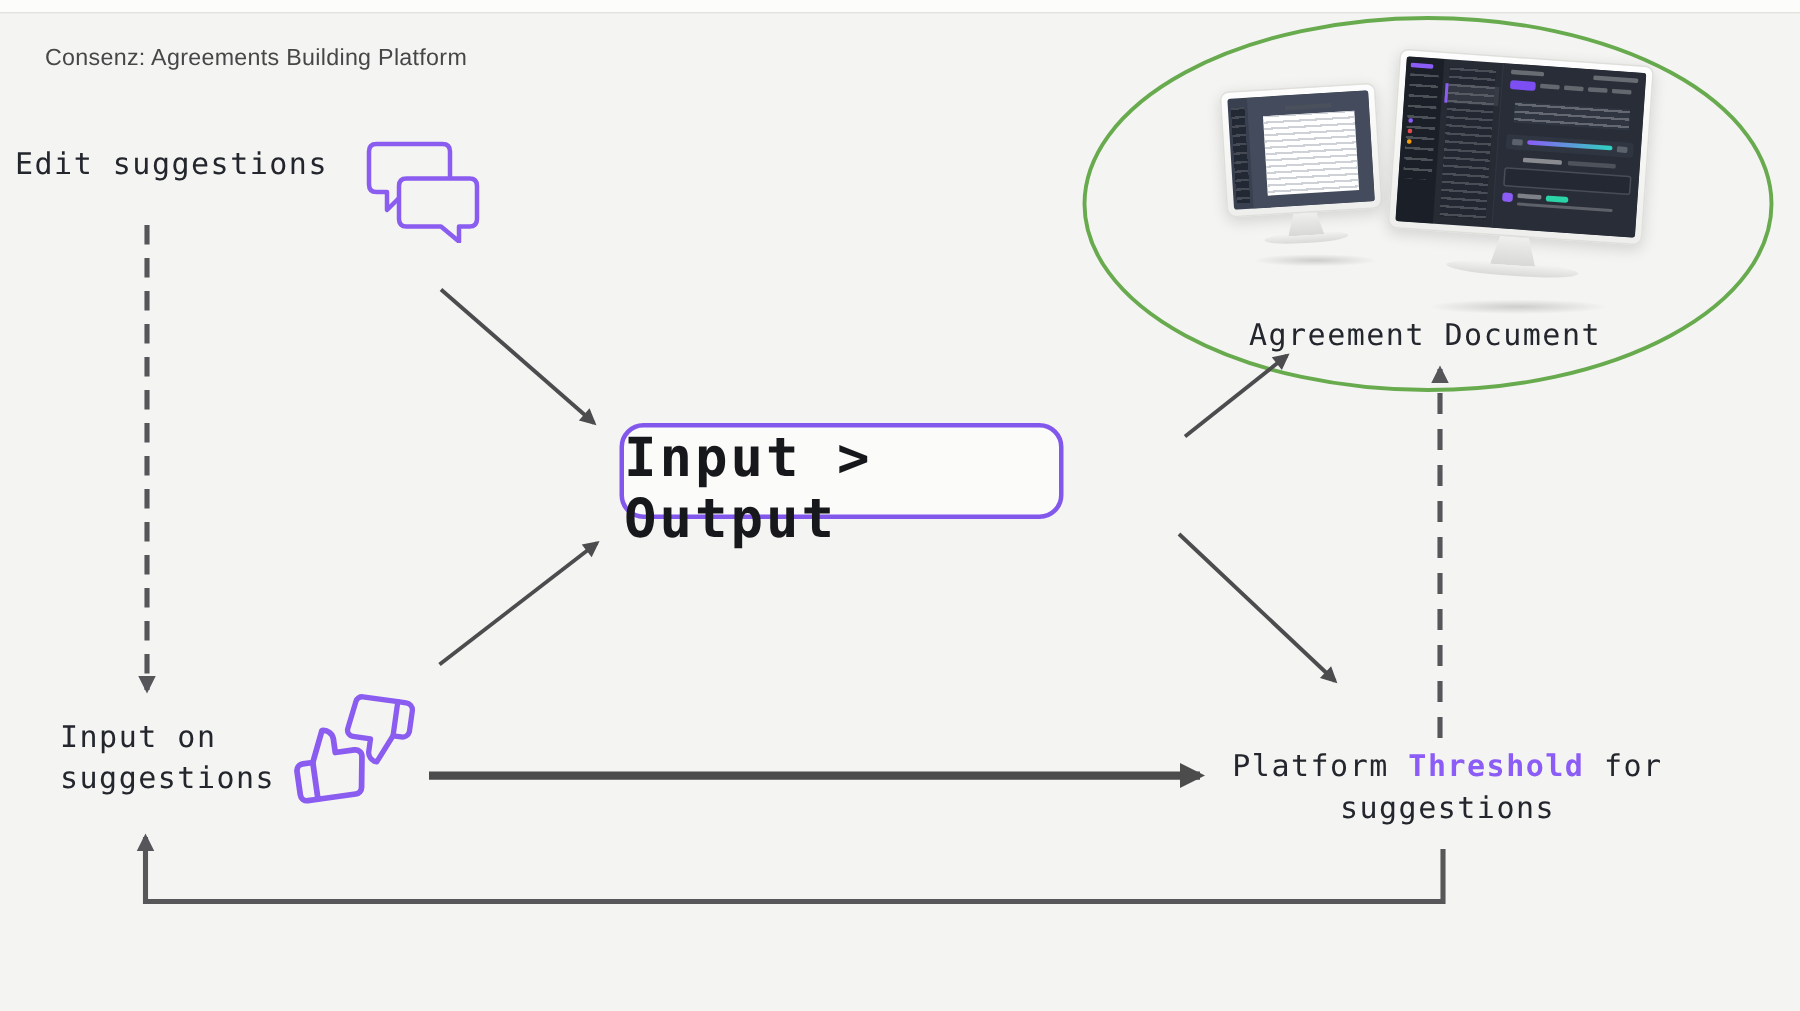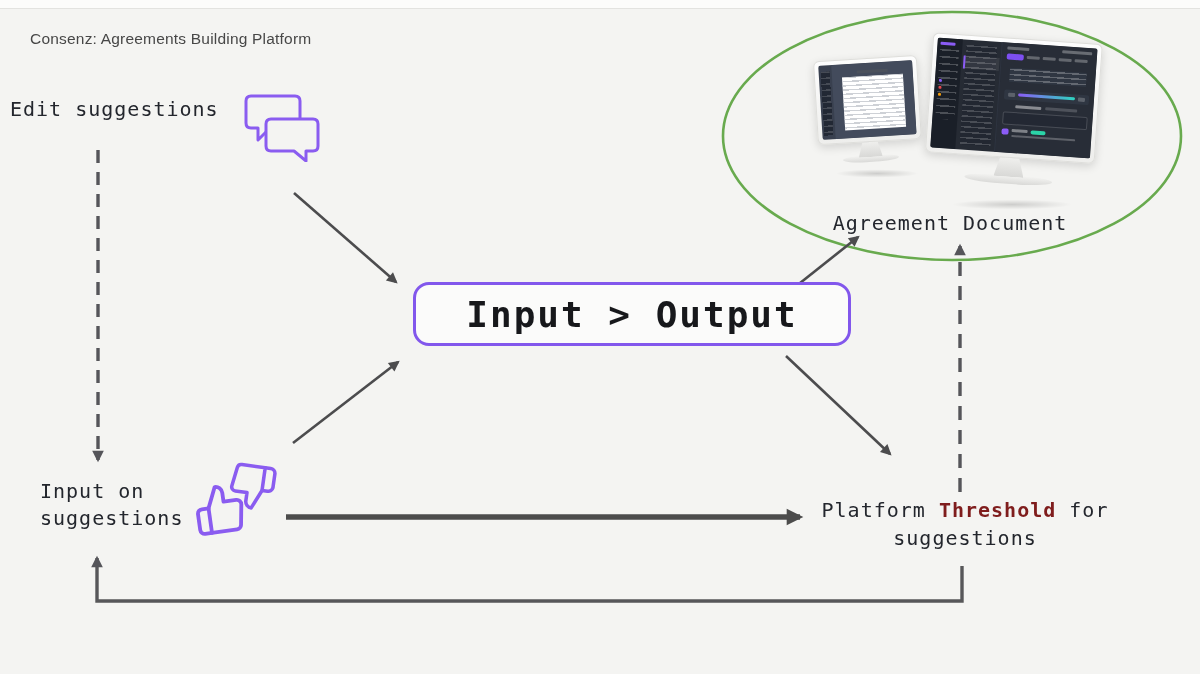--- a/index.html
+++ b/index.html
@@ -14,26 +14,26 @@
   
   .title{position:absolute;left:30px;top:30px;font-family:"Liberation Sans",sans-serif;
          font-size:15.5px;color:#474747;letter-spacing:.2px;}
 
   
   .label{position:absolute;color:#23262d;font-size:20px;line-height:27px;letter-spacing:1px;}
   .label-edit{left:10px;top:96px;}
   .label-votes{left:40px;top:478px;}
   .label-agreement{left:795px;top:190px;width:310px;text-align:center;margin-top:20px;}
   .label-approval{left:790px;top:496px;width:350px;text-align:center;line-height:28px;}
-  .label-approval b{color:#7f1d1d;}
-
-  
-  .io-box{position:absolute;left:413px;top:282px;width:438px;height:64px;
+  .label-approval b{color:#8b5cf6;}
+
+  
+  .io-box{position:absolute;left:413px;top:282px;width:296px;height:64px;
           background:#fbfbfa;border:3.5px solid #8257ec;border-radius:16px;
-          display:flex;align-items:center;justify-content:center;
+          display:flex;justify-content:center;
           box-sizing:border-box;}
   .io-box span{font-size:36px;font-weight:bold;color:#17181b;letter-spacing:2px;}
 
   
   svg.wires{position:absolute;left:0;top:0;}
 
   
   .bubbles{position:absolute;left:242px;top:92px;}
   .thumbs{position:absolute;left:193px;top:464px;width:88px;height:82px;}
   .thumbs svg{position:absolute;}

